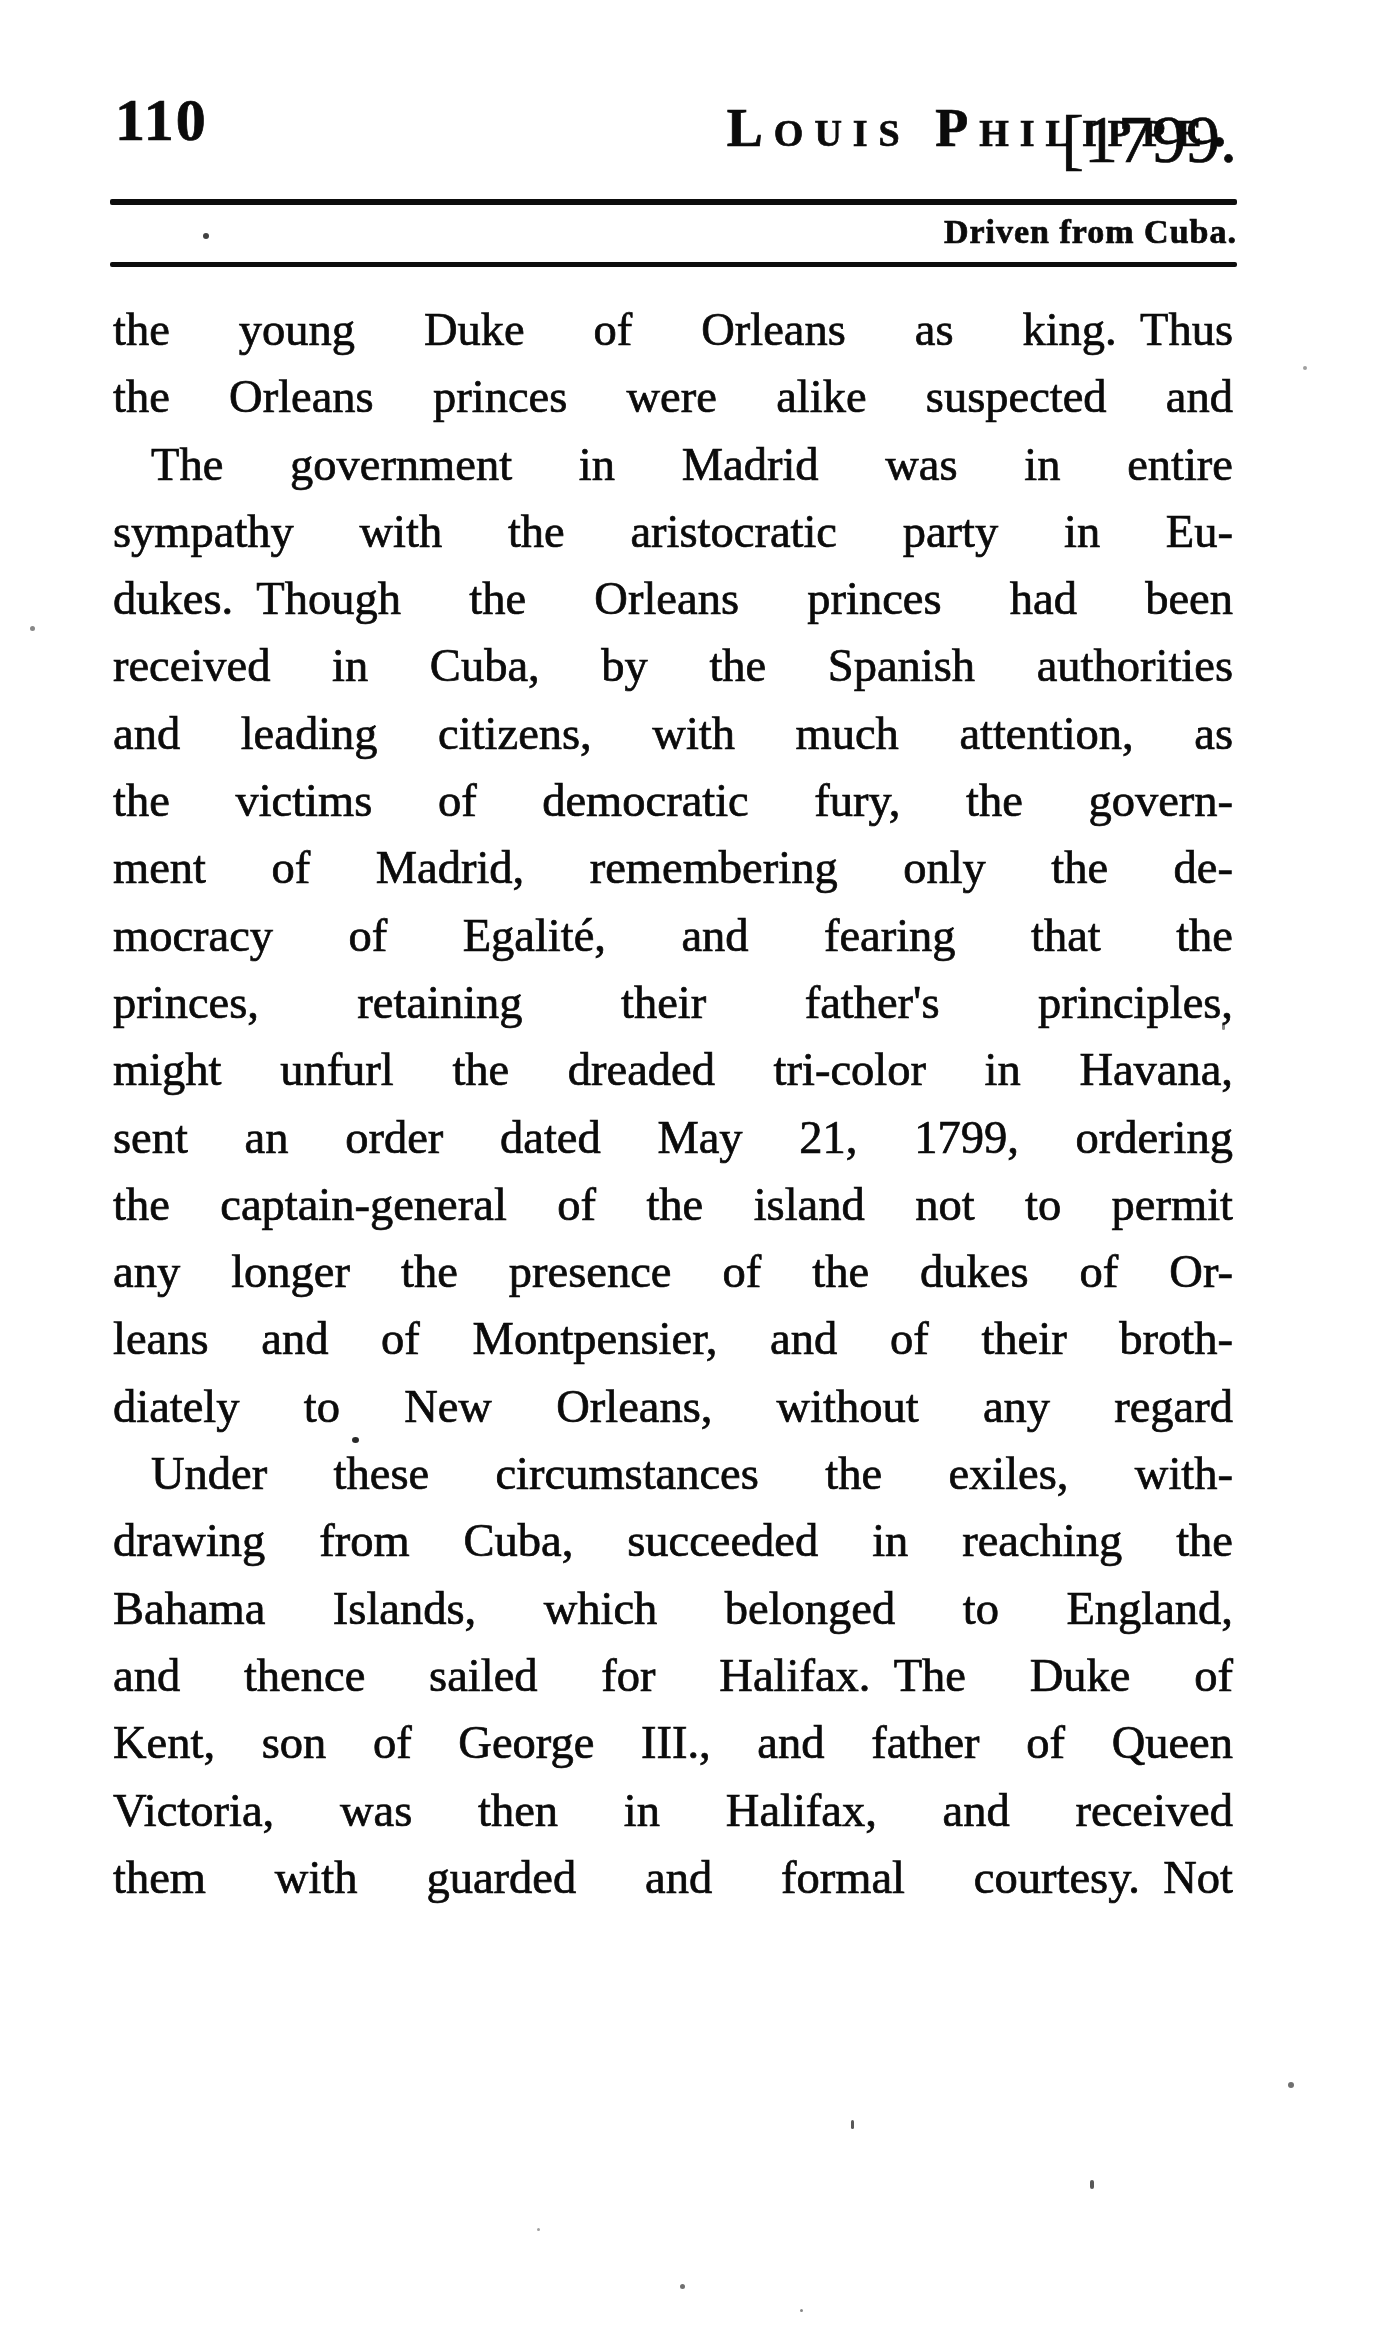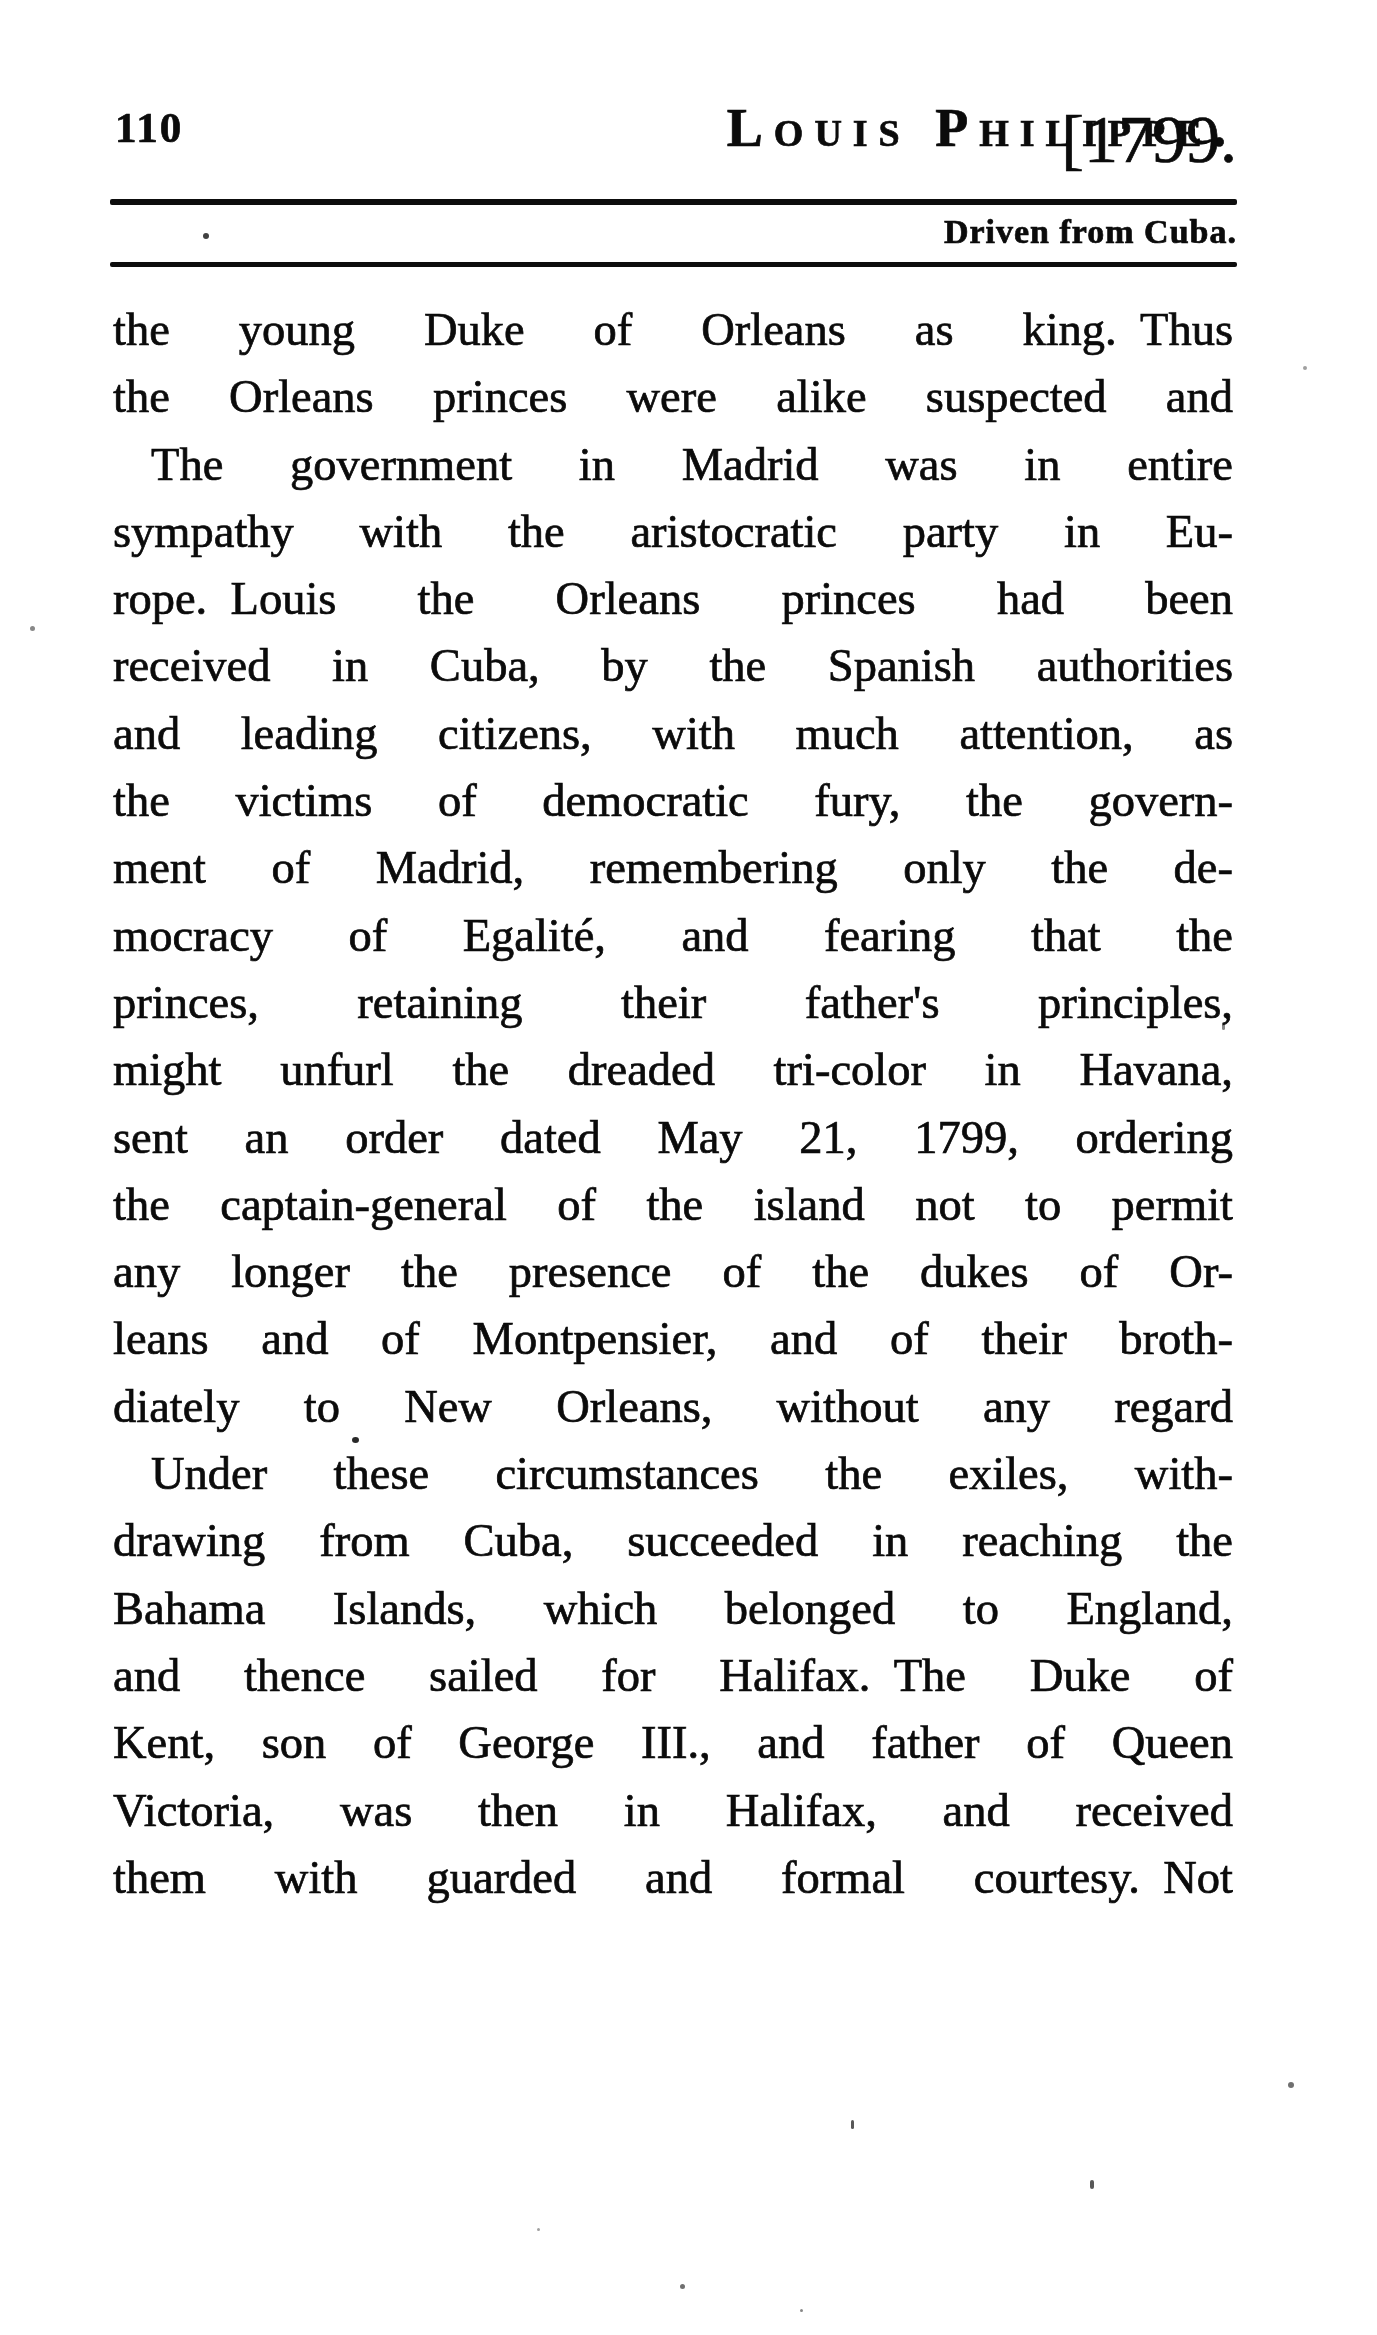--- a/index.html
+++ b/index.html
@@ -4,21 +4,21 @@
 <style>
   html,body{margin:0;padding:0;}
   body{
     width:1377px;height:2335px;position:relative;background:#ffffff;overflow:hidden;
     font-family:"Liberation Serif","DejaVu Serif",serif;color:#0b0b0b;
   }
   .ink{-webkit-text-stroke:0.7px currentColor;}
   .page{position:absolute;inset:0;}
 
   
-  .page-number{position:absolute;left:115px;top:106px;font-size:43px;line-height:1;font-weight:700;letter-spacing:2px;}
+  .page-number{position:absolute;left:115px;top:90px;font-size:60px;line-height:1;font-weight:700;letter-spacing:2px;}
   .running-title{position:absolute;left:113px;width:1124px;top:101px;font-size:54px;line-height:1;
     text-align:right;font-variant:small-caps;font-weight:700;letter-spacing:11px;}
   .year-marker{position:absolute;right:140px;top:105px;font-size:68px;line-height:1;font-weight:400;}
 
   .rule{position:absolute;left:110px;width:1127px;background:#0d0d0d;border-radius:2px;}
   .rule-top{top:199px;height:6px;}
   .rule-bottom{top:262px;height:5px;}
 
   .section-heading{position:absolute;left:113px;width:1124px;top:212px;font-size:34px;line-height:1.2;
     text-align:right;font-weight:700;letter-spacing:1px;}
@@ -47,21 +47,21 @@
 
   <div class="rule rule-top"></div>
   <div class="section-heading ink">Driven from Cuba.</div>
   <div class="rule rule-bottom"></div>
 
   <div class="body-text">
       <div class="line ink mid">the young Duke of Orleans as king. Thus</div>
       <div class="line ink mid">the Orleans princes were alike suspected and</div>
       <div class="line ink start">The government in Madrid was in entire</div>
       <div class="line ink mid">sympathy with the aristocratic party in Eu-</div>
-      <div class="line ink mid">rope. Louis the Orleans princes had been</div>
+      <div class="line ink mid">dukes. Though the Orleans princes had been</div>
       <div class="line ink mid">received in Cuba, by the Spanish authorities</div>
       <div class="line ink mid">and leading citizens, with much attention, as</div>
       <div class="line ink mid">the victims of democratic fury, the govern-</div>
       <div class="line ink mid">ment of Madrid, remembering only the de-</div>
       <div class="line ink mid">mocracy of Egalité, and fearing that the</div>
       <div class="line ink mid">princes, retaining their father's principles,</div>
       <div class="line ink mid">might unfurl the dreaded tri-color in Havana,</div>
       <div class="line ink mid">sent an order dated May 21, 1799, ordering</div>
       <div class="line ink mid">the captain-general of the island not to permit</div>
       <div class="line ink mid">any longer the presence of the dukes of Or-</div>

